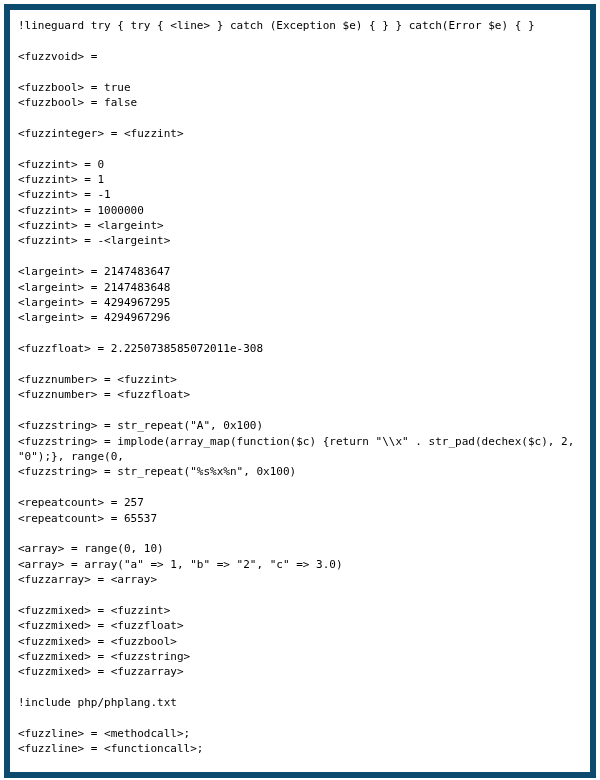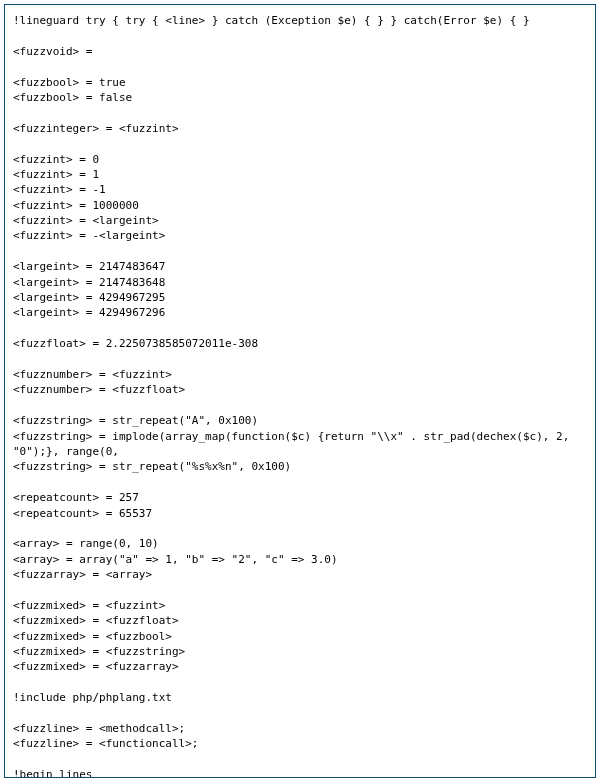--- a/index.html
+++ b/index.html
@@ -14,21 +14,21 @@
     box-sizing: border-box;
     position: relative;
     overflow: hidden;
   }
   .page-frame {
     position: absolute;
     top: 4px;
     left: 4px;
     right: 4px;
     bottom: 2px;
-    border: 1px solid #0c4a6e;
+    border: 6px solid #0c4a6e;
     box-sizing: border-box;
     overflow-y: scroll;
     padding: 8px 8px 8px 8px;
     font-family: "SimSun", "NSimSun", "MS Song", Consolas, monospace;
     font-size: 11px;
     line-height: 1.4;
     white-space: pre-wrap;
     word-break: break-all;
     color: #000;
   }

